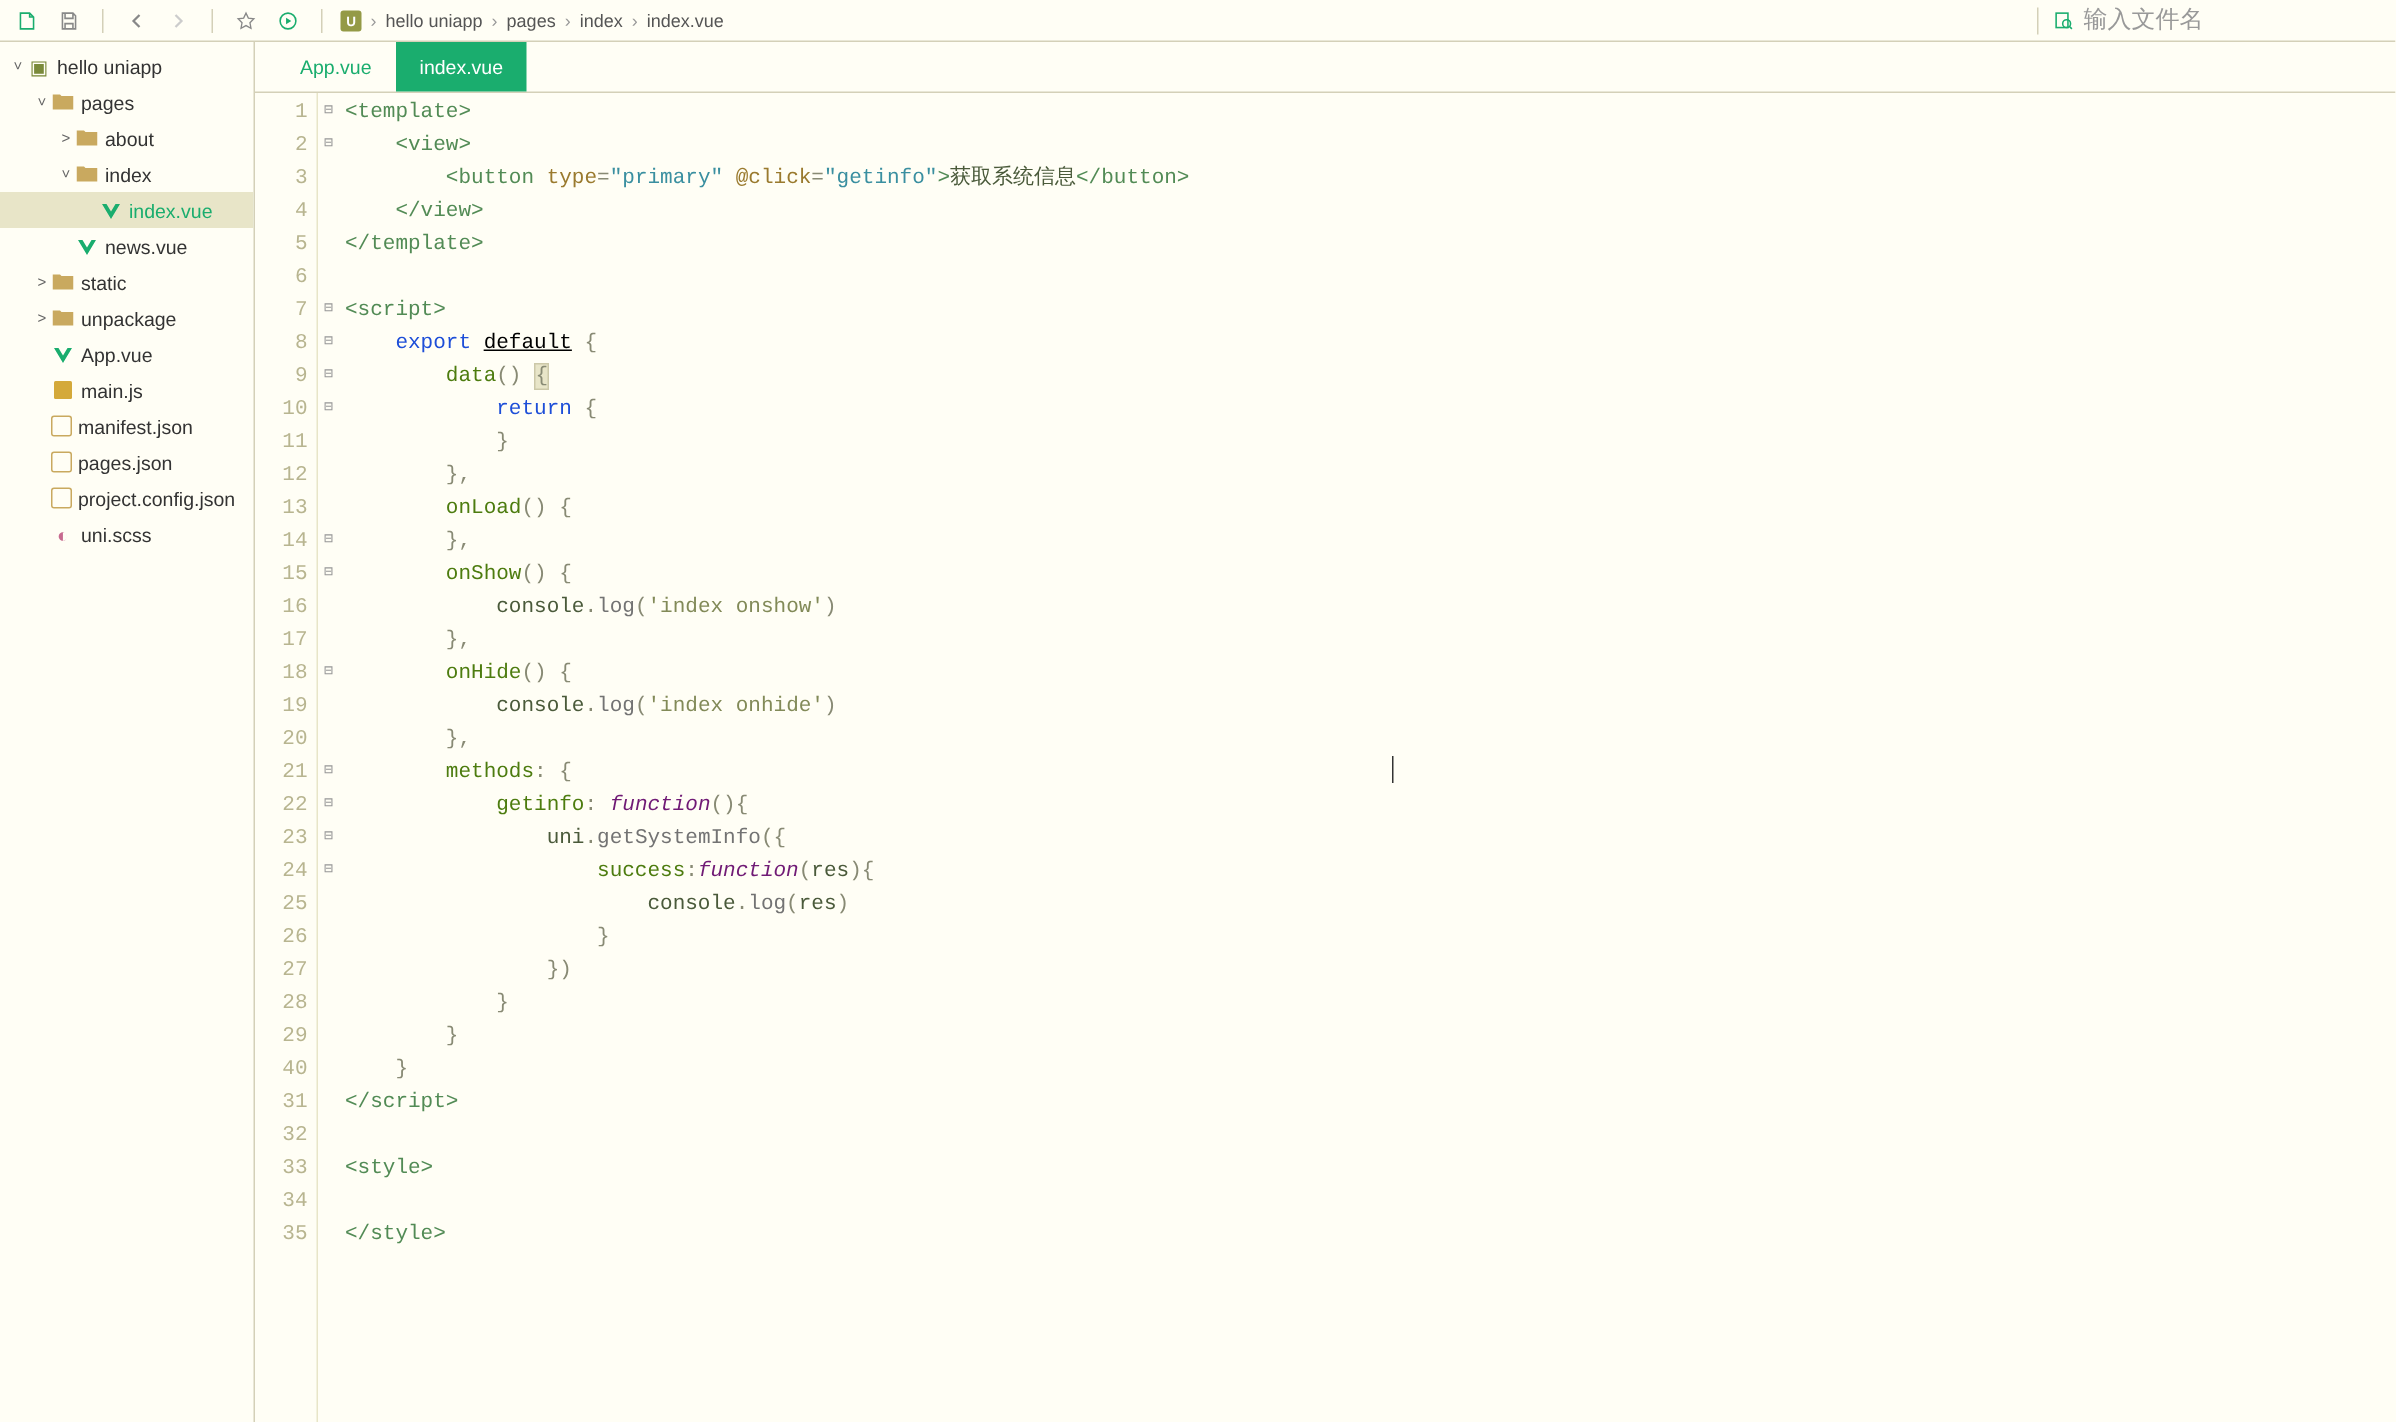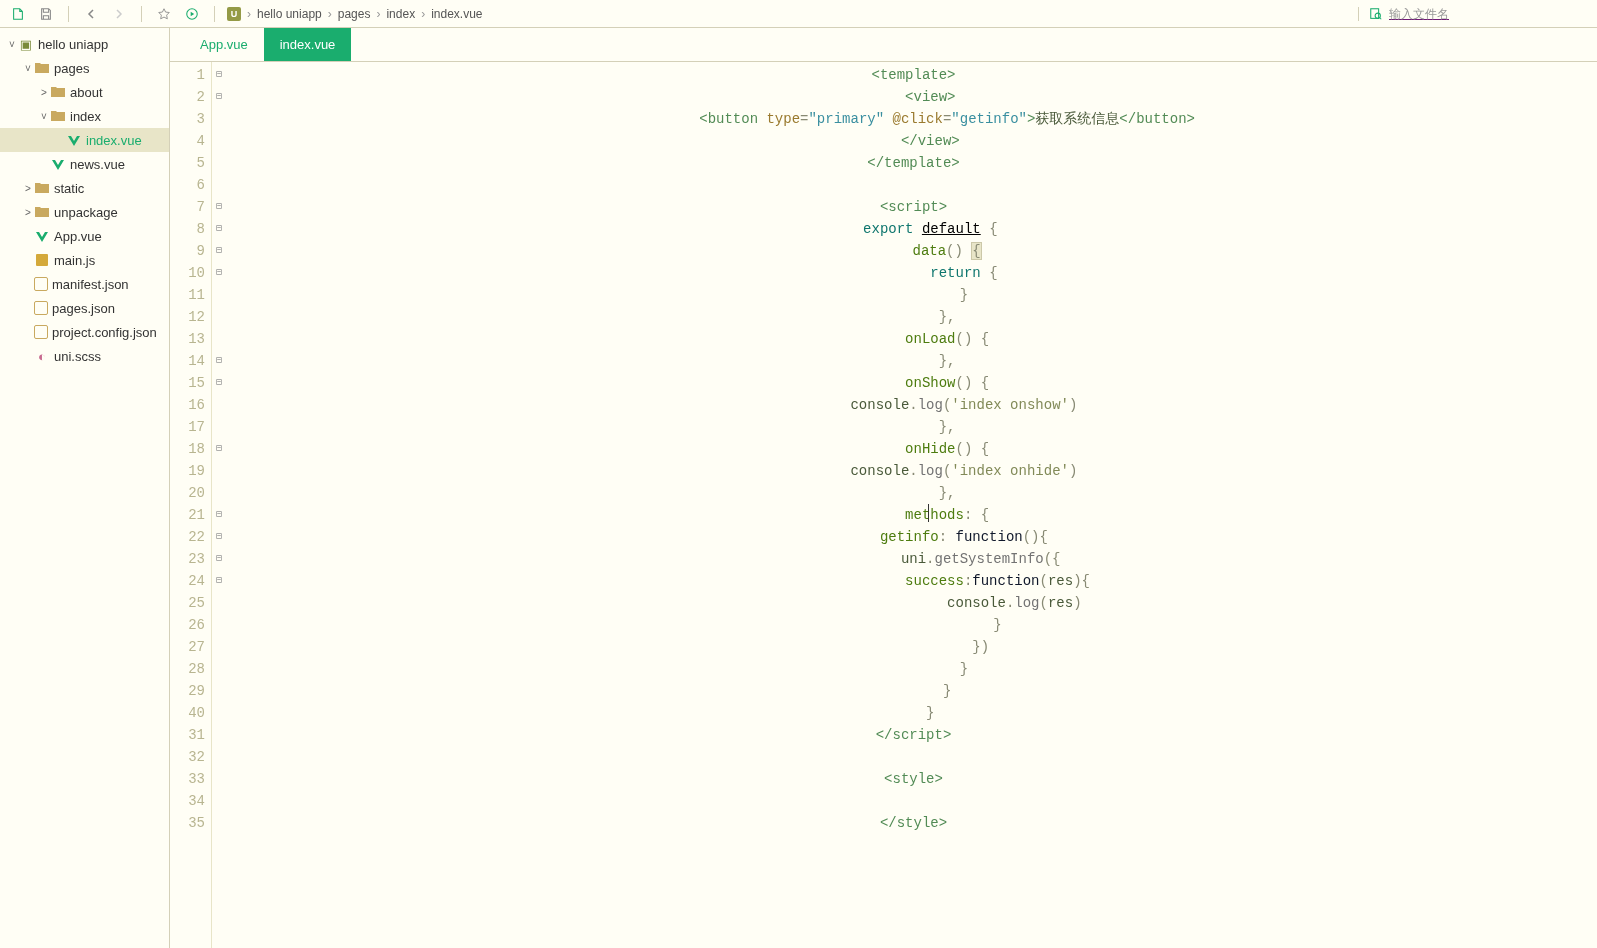--- a/index.html
+++ b/index.html
@@ -8,21 +8,21 @@
 .toolbar { height: 28px; display: flex; align-items: center; padding: 0 8px; border-bottom: 1px solid #d4d0b8; background: #fffef5; gap: 8px; }
 .toolbar-btn { width: 20px; height: 20px; display: flex; align-items: center; justify-content: center; cursor: pointer; color: #666; }
 .toolbar-sep { width: 1px; height: 16px; background: #d4d0b8; margin: 0 4px; }
 
 .breadcrumb { display: flex; align-items: center; gap: 6px; color: #555; font-size: 12px; }
 .breadcrumb-sep { color: #999; }
 .bc-icon { width: 14px; height: 14px; background: #949a46; border-radius: 2px; display: inline-flex; align-items: center; justify-content: center; color: #fff; font-size: 9px; font-weight: bold; }
 
 .search-wrap { margin-left: auto; display: flex; align-items: center; gap: 6px; border-left: 1px solid #d4d0b8; padding-left: 10px; }
 .search-icon-svg { color: #1aad6e; }
-.search-input { border: none; background: transparent; outline: none; font-size: 12px; width: 200px; color: #701a75; text-decoration: underline; }
+.search-input { border: none; background: transparent; outline: none; font-size: 16px; width: 200px; color: #701a75; }
 .search-input::placeholder { color: #999; }
 
 .main { display: flex; height: calc(100vh - 28px); }
 
 .sidebar { width: 170px; border-right: 1px solid #d4d0b8; background: #fffef5; overflow-y: auto; padding-top: 4px; }
 .tree-item { display: flex; align-items: center; height: 24px; padding-left: 6px; cursor: pointer; font-size: 13px; color: #333; }
 .tree-item.active { background: #e8e5c8; }
 .tree-item.highlight { color: #1aad6e; }
 .tree-chevron { width: 12px; font-size: 10px; color: #666; text-align: center; }
 .tree-spacer { display: inline-block; }
@@ -39,31 +39,31 @@
 .tab { padding: 0 16px; display: flex; align-items: center; font-size: 13px; cursor: pointer; }
 .tab.inactive { color: #1aad6e; }
 .tab.active-tab { background: #1aad6e; color: #fff; }
 
 .code-wrap { flex: 1; display: flex; overflow: auto; font-family: Consolas, "Courier New", monospace; font-size: 14px; line-height: 22px; position: relative; }
 .gutter { width: 42px; text-align: right; color: #b8b590; user-select: none; padding-top: 2px; border-right: 1px solid #e8e5c8; }
 .fold-col { width: 14px; padding-top: 2px; color: #999; font-size: 10px; text-align: center; user-select: none; }
 .code { flex: 1; padding-left: 4px; padding-top: 2px; white-space: pre; }
 .ln { height: 22px; padding-right: 6px; }
 .fold { height: 22px; }
-.cl { height: 22px; text-align: center; }
+.cl { height: 22px; }
 
 .tok-tag { color: #528b55; }
 .tok-attr { color: #9a7a2e; }
 .tok-attrval { color: #3a8fa0; }
-.tok-keyword { color: #0f766e; }
+.tok-keyword { color: #1d4ed8; }
 .tok-keyword2 { color: #000000; text-decoration: underline; }
 .tok-method { color: #4d7c0f; }
 .tok-punc { color: #888a74; }
 .tok-string { color: #828a58; }
-.tok-func { color: #0f172a; }
+.tok-func { color: #701a75; font-style: italic; }
 .tok-log { color: #737373; }
 .tok-default { color: #4a5a3a; }
 .tok-at { color: #9a7a2e; }
 .tok-btntxt { color: #4a5a3a; margin-top: 48px; }
 .highlight-bracket { background: #e8e5c8; border: 1px solid #ccc8a8; }
 
 .cursor-caret { position: absolute; width: 1px; height: 18px; background: #333; left: 758px; top: 442px; }
 </style>
 </head>
 <body>

